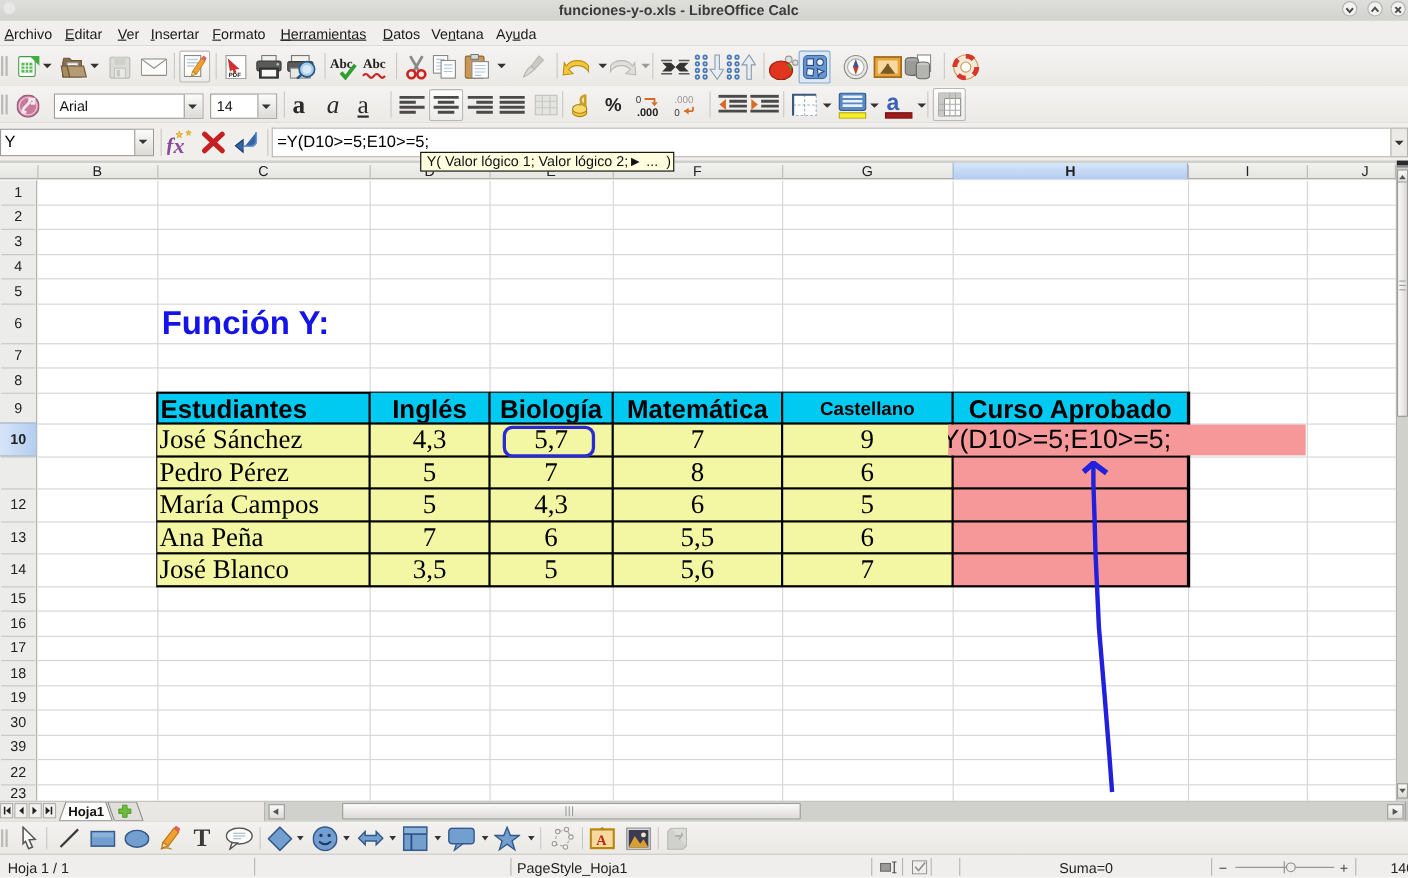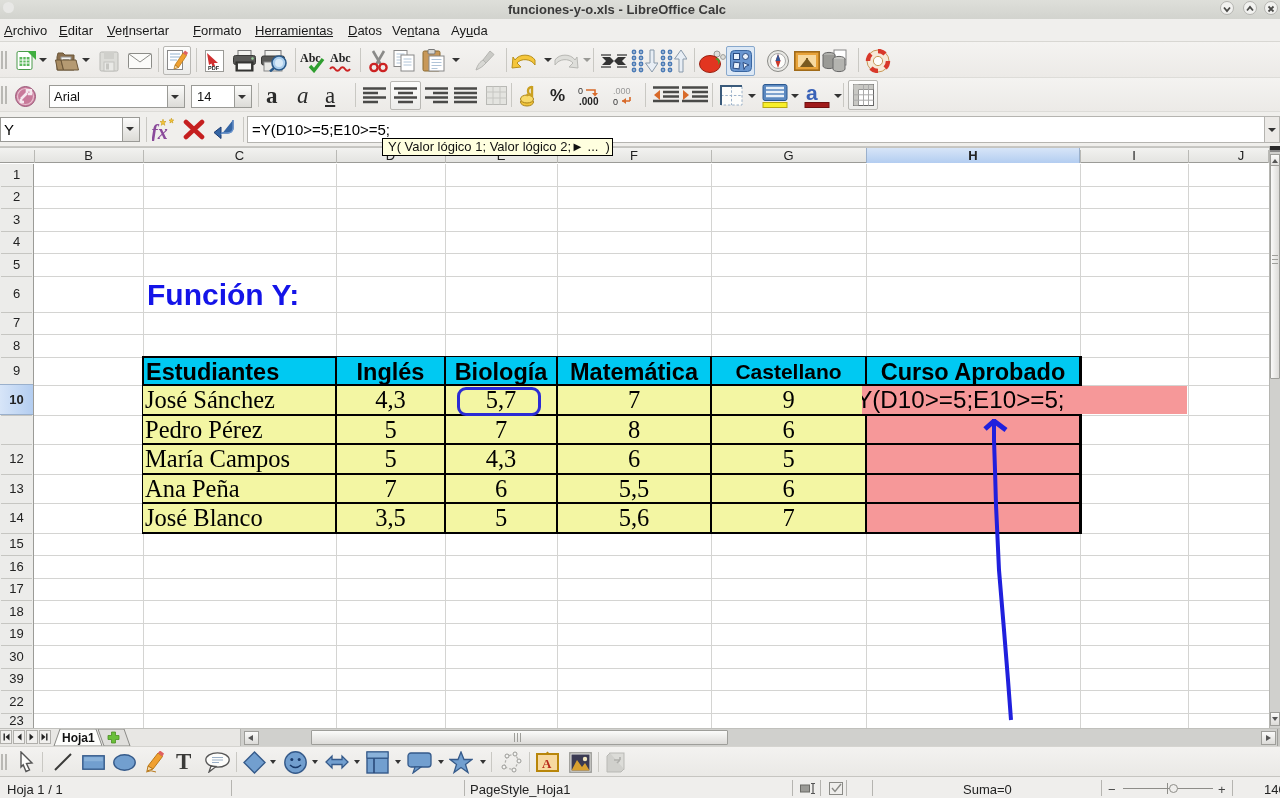--- a/index.html
+++ b/index.html
@@ -73,21 +73,21 @@
       </svg></div>
   <div class="abs winbtn" style="left:1264px;"><svg width="12" height="12" style="margin-top:1px">
         <path d="M3.5 3.5 L8.5 8.5 M8.5 3.5 L3.5 8.5" fill="none" stroke="#4a4a48" stroke-width="1.8"></path>
       </svg></div>
 </div>
 
 <div id="menubar" class="abs">
   <div class="mi abs" style="left:4px;"><u>A</u>rchivo</div>
   <div class="mi abs" style="left:59px;"><u>E</u>ditar</div>
   <div class="mi abs" style="left:107px;"><u>V</u>er</div>
-  <div class="mi abs" style="left:125px;"><u>I</u>nsertar</div>
+  <div class="mi abs" style="left:137px;"><u>I</u>nsertar</div>
   <div class="mi abs" style="left:193px;"><u>F</u>ormato</div>
   <div class="mi abs" style="left:255px;text-decoration:underline;"><u>H</u>erramientas</div>
   <div class="mi abs" style="left:348px;"><u>D</u>atos</div>
   <div class="mi abs" style="left:392px;">Ve<u>n</u>tana</div>
   <div class="mi abs" style="left:451px;">Ay<u>u</u>da</div>
 </div>
 
 <div id="tb1" class="abs">
   <div class="abs grip" style="left:1px;top:9px;height:18px;"></div>
 
@@ -529,21 +529,21 @@
     <div class="gh abs" style="top: 504px;"></div>
     <div class="gh abs" style="top: 526px;"></div>
     <div class="gh abs" style="top: 549px;"></div>
   </div>
 
 <div id="tbl" class="abs">
     <div class="tc cy" style="left: 2px; top: 2px; width: 191px; height: 26px; line-height: 29px; font-size: 23.5px; padding-left: 2px;">Estudiantes</div>
     <div class="tc cy ctr" style="left: 195px; top: 1px; width: 107px; height: 27px; line-height: 30px; font-size: 23.5px;">Inglés</div>
     <div class="tc cy ctr" style="left: 304px; top: 1px; width: 110px; height: 27px; line-height: 30px; font-size: 23.5px;">Biología</div>
     <div class="tc cy ctr" style="left: 416px; top: 1px; width: 152px; height: 27px; line-height: 30px; font-size: 23.5px;">Matemática</div>
-    <div class="tc cy ctr" style="left: 570px; top: 1px; width: 153px; height: 27px; line-height: 30px; font-size: 21px;">Castellano</div>
+    <div class="tc cy ctr" style="left: 570px; top: 1px; width: 153px; height: 27px; line-height: 30px; font-size: 17px;">Castellano</div>
     <div class="tc cy ctr" style="left: 725px; top: 1px; width: 212px; height: 27px; line-height: 30px; font-size: 23.5px;">Curso Aprobado</div>
     <div class="tc yl" style="left: 1px; top: 30px; width: 192px; height: 28px; line-height: 28px; padding-left: 2px;">José Sánchez</div>
     <div class="tc yl ctr" style="left: 195px; top: 30px; width: 107px; height: 28px; line-height: 28px;">4,3</div>
     <div class="tc yl ctr" style="left: 304px; top: 30px; width: 110px; height: 28px; line-height: 28px;">5,7</div>
     <div class="tc yl ctr" style="left: 416px; top: 30px; width: 152px; height: 28px; line-height: 28px;">7</div>
     <div class="tc yl ctr" style="left: 570px; top: 30px; width: 153px; height: 28px; line-height: 28px;">9</div>
     <div class="tc pk ctr" style="left: 725px; top: 30px; width: 212px; height: 28px; line-height: 28px;"></div>
     <div class="tc yl" style="left: 1px; top: 60px; width: 192px; height: 27px; line-height: 27px; padding-left: 2px;">Pedro Pérez</div>
     <div class="tc yl ctr" style="left: 195px; top: 60px; width: 107px; height: 27px; line-height: 27px;">5</div>
     <div class="tc yl ctr" style="left: 304px; top: 60px; width: 110px; height: 27px; line-height: 27px;">7</div>

